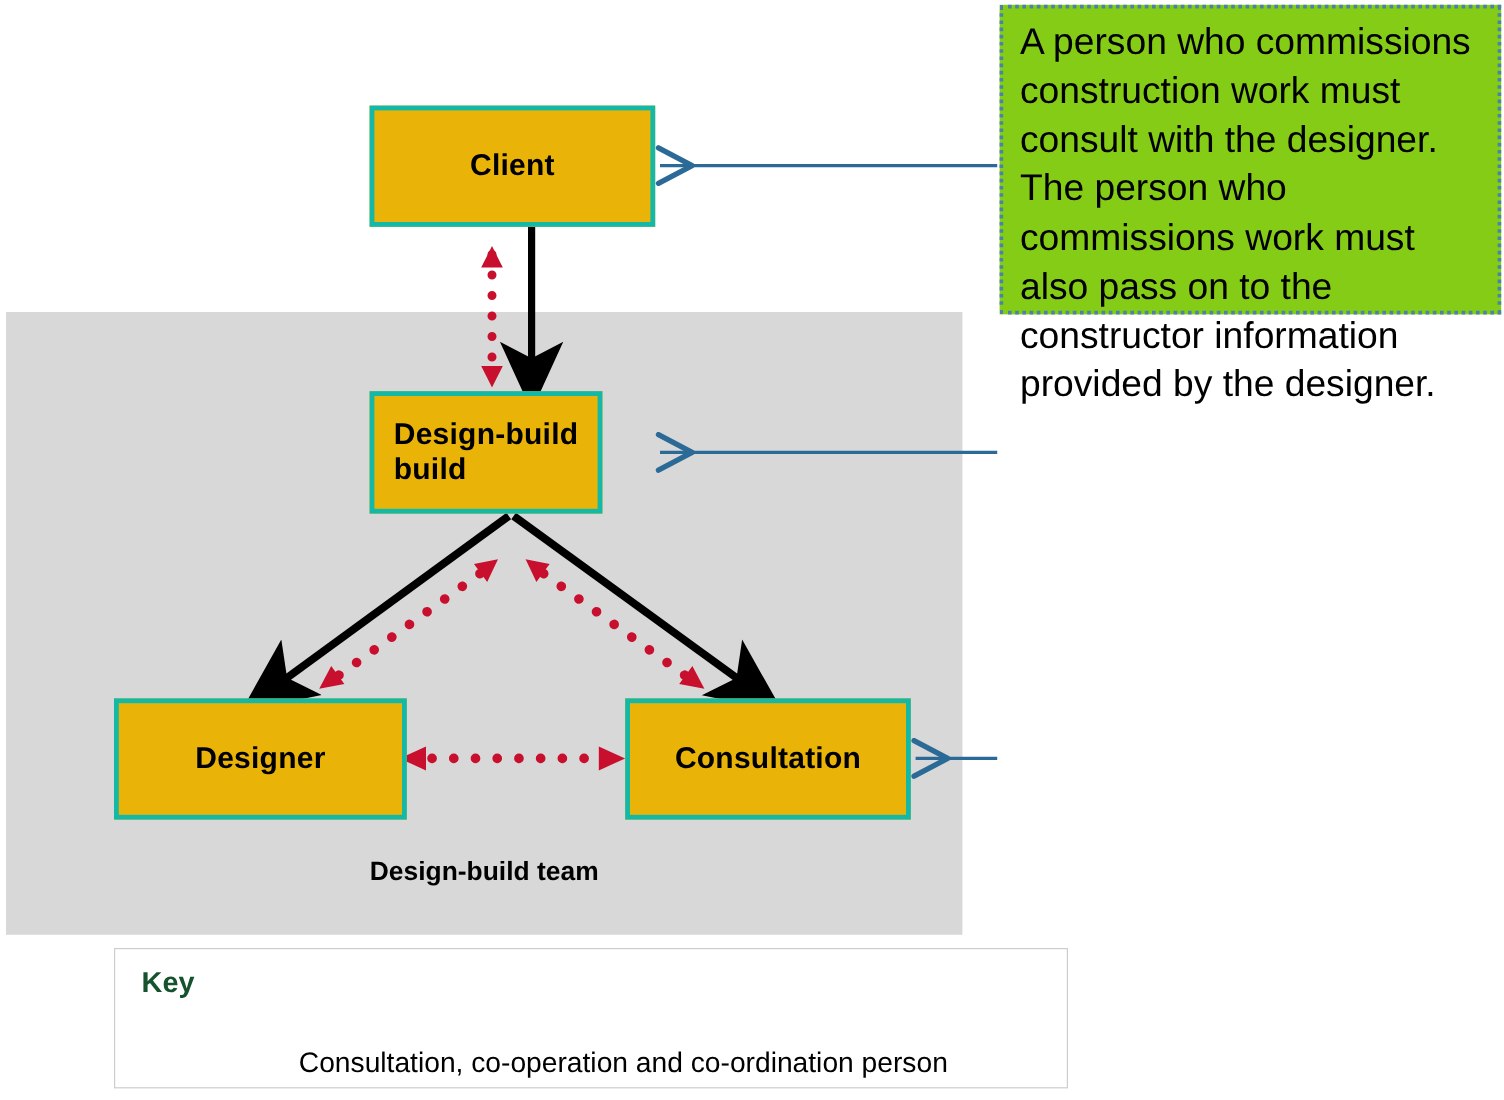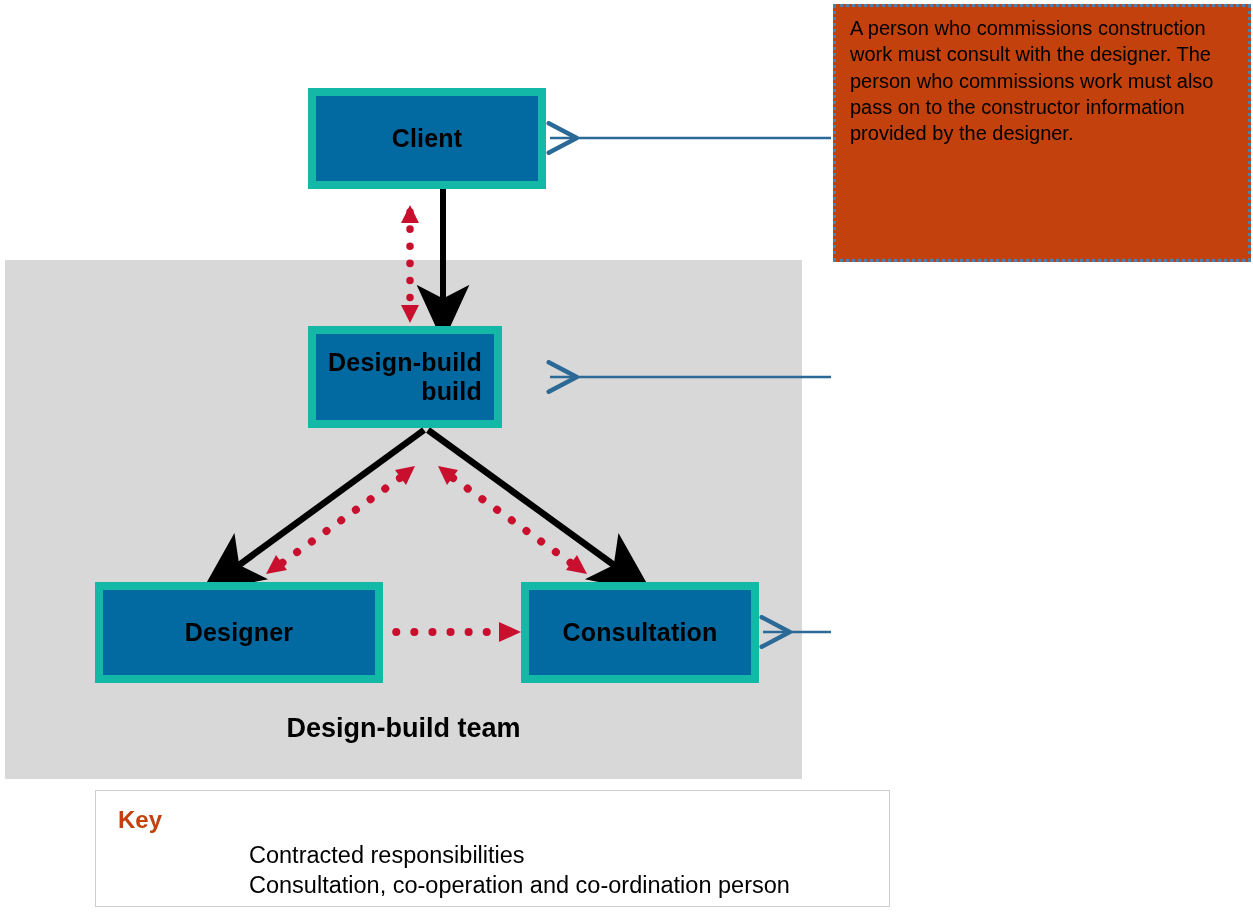--- a/index.html
+++ b/index.html
@@ -24,57 +24,57 @@
     left: 5px;
     top: 260px;
     width: 797px;
     height: 519px;
     background: #d8d8d8;
   }
 
   
   .node-box {
     position: absolute;
-    background: #0369a1;
-    border: 8px solid #14b8a6;
+    background: #eab308;
+    border: 4px solid #14b8a6;
     box-sizing: border-box;
     display: flex;
     align-items: center;
     justify-content: center;
-    text-align: right;
+    text-align: left;
     font-weight: bold;
     font-size: 25px;
     color: #000000;
     line-height: 1.18;
     letter-spacing: 0.2px;
   }
   #box-client        { left: 308px; top: 88px;  width: 238px; height: 101px; }
   #box-dbentity      { left: 308px; top: 326px; width: 194px; height: 102px; }
-  #box-designer      { left: 95px;  top: 582px; width: 288px; height: 101px; }
+  #box-designer      { left: 95px;  top: 582px; width: 244px; height: 101px; }
   #box-constructor   { left: 521px; top: 582px; width: 238px; height: 101px; }
 
   .team-caption {
     position: absolute;
     left: 5px;
     top: 713px;
     width: 797px;
     text-align: center;
     font-weight: bold;
-    font-size: 27px;
+    font-size: 22px;
     color: #000000;
   }
 
   
   .callout {
     position: absolute;
-    background: #c2410c;
+    background: #84cc16;
     border: 3px dotted #4a82ab;
     box-sizing: border-box;
     padding: 8px 12px 8px 14px;
-    font-size: 20px;
+    font-size: 31px;
     line-height: 1.315;
     color: #000000;
   }
   #callout-1 { left: 833px; top: 4px;   width: 418px; height: 258px; }
   #callout-2 { left: 833px; top: 278px; width: 418px; height: 202px; }
   #callout-3 { left: 833px; top: 489px; width: 418px; height: 289px; }
 
   
   .key-box {
     position: absolute;
@@ -85,21 +85,21 @@
     background: #ffffff;
     border: 1px solid #cdcdcd;
     box-sizing: border-box;
   }
   .key-title {
     position: absolute;
     left: 118px;
     top: 806px;
     font-weight: bold;
     font-size: 24px;
-    color: #c2410c;
+    color: #14532d;
   }
   .key-label {
     position: absolute;
     font-size: 23.5px;
     color: #000000;
     white-space: nowrap;
   }
   #key-label-1 { left: 249px; top: 842px; }
   #key-label-2 { left: 249px; top: 872px; }
 
@@ -212,16 +212,15 @@
   </div>
 
   <div class="team-caption">Design-build team</div>
 
   <div id="callout-1" class="callout">A person who commissions construction work must consult with the designer. The person who commissions work must also pass on to the constructor information provided by the designer.</div>
 
 
 
   <div class="key-box"></div>
   <div class="key-title">Key</div>
-  <div id="key-label-1" class="key-label">Contracted responsibilities</div>
   <div id="key-label-2" class="key-label">Consultation, co-operation and co-ordination person</div>
 
 </div>
 
 </body></html>

